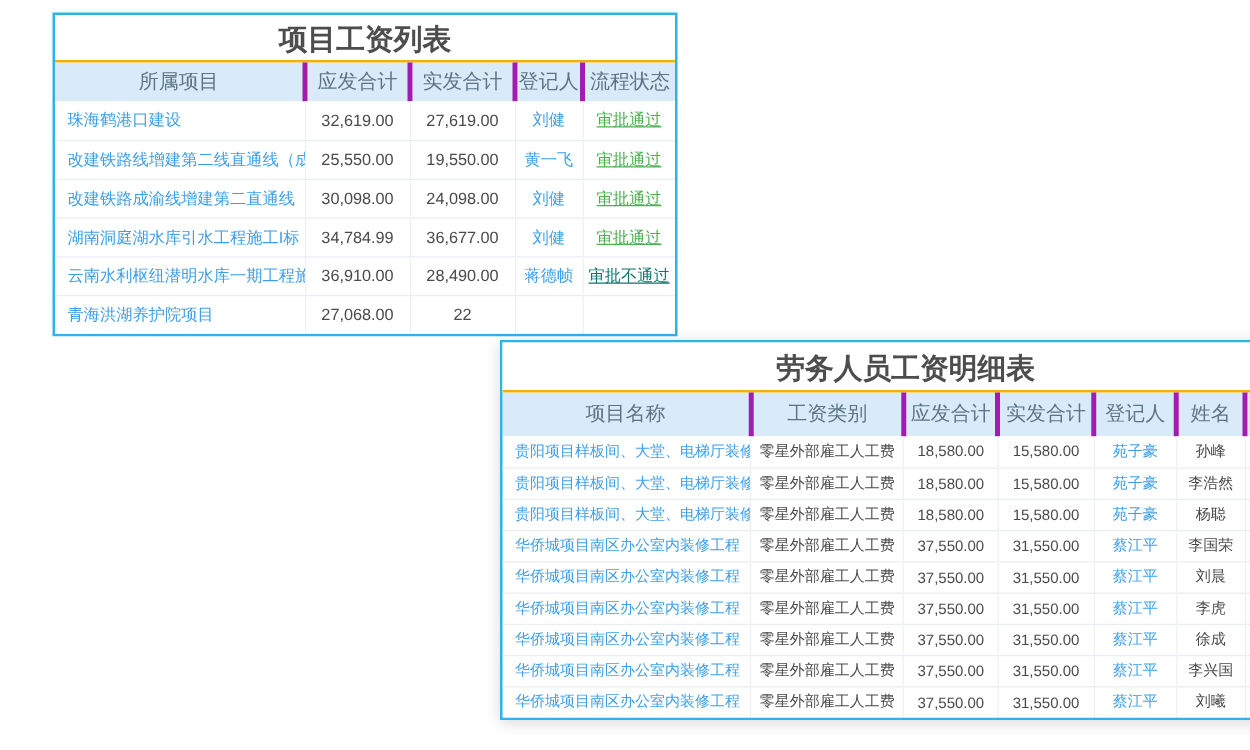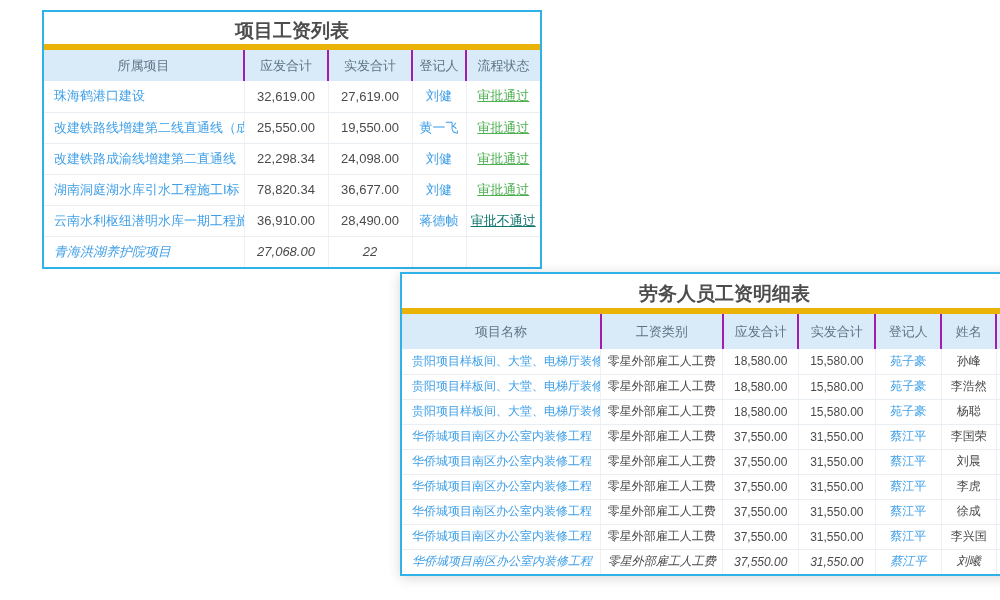--- a/index.html
+++ b/index.html
@@ -13,42 +13,42 @@
   .panel {
     position:absolute;
     background:#ffffff;
     border:2px solid #2eb2e8;
   }
   .panel-1 { left:42px; top:10px; width:500px; z-index:1; }
   .panel-2 { left:362px; top:272px; width:649px; z-index:2;
              box-shadow:0 2px 12px rgba(0,0,0,0.16);margin-left:38px; }
 
   .panel-title {
-    text-align:center; font-weight:bold; font-size:19px; color:#4d4d4d;
-    border-bottom:6px solid #eab308; background:#ffffff;
+    text-align:center; font-weight:bold; font-size:23px; color:#4d4d4d;
+    border-bottom:2px solid #eab308; background:#ffffff;
   }
   .panel-1 .panel-title { height:38px; line-height:38px; }
   .panel-2 .panel-title { height:40px; line-height:40px; }
 
   table.grid { width:100%; border-collapse:collapse; table-layout:fixed; }
 
   thead th {
-    background:#d9ebf8; color:#5d7486; font-weight:normal; font-size:13px;
+    background:#d9ebf8; color:#5d7486; font-weight:normal; font-size:16px;
     text-align:center; white-space:nowrap; overflow:hidden;
   }
   .panel-1 thead th { height:31px; }
   .panel-2 thead th { height:35px; }
-  thead th + th { border-left:2px solid #a21caf; }
+  thead th + th { border-left:4px solid #a21caf; }
 
   tbody td {
     font-size:13px; color:#4a4a4a; text-align:center; white-space:nowrap;
     overflow:hidden; border-bottom:1px solid #e9eef3; background:#ffffff;
   }
   tbody td + td { border-left:1px solid #edf1f5; }
-  tbody tr:last-child td { border-bottom:none;font-style:italic; }
+  tbody tr:last-child td { border-bottom:none; }
   .panel-1 tbody td { height:31px; }
   .panel-2 tbody td { height:25px; font-size:12px; }
 
   td.cell-project { text-align:left; padding-left:10px; }
 
   a.link { color:#3e9fe8; text-decoration:none; cursor:pointer; }
   a.status-link { text-decoration:underline; }
   a.status-approved { color:#4caf50; }
   a.status-rejected { color:#0f766e; }
 
@@ -90,28 +90,28 @@
           </tr>
           <tr>
             <td class="cell-project"><a class="link">改建铁路线增建第二线直通线（成...</a></td>
             <td class="cell-num">25,550.00</td>
             <td class="cell-num">19,550.00</td>
             <td class="cell-registrar"><a class="link">黄一飞</a></td>
             <td class="cell-status"><a class="link status-link status-approved">审批通过</a></td>
           </tr>
           <tr>
             <td class="cell-project"><a class="link">改建铁路成渝线增建第二直通线（...</a></td>
-            <td class="cell-num">22,298.34</td>
+            <td class="cell-num">30,098.00</td>
             <td class="cell-num">24,098.00</td>
             <td class="cell-registrar"><a class="link">刘健</a></td>
             <td class="cell-status"><a class="link status-link status-approved">审批通过</a></td>
           </tr>
           <tr>
             <td class="cell-project"><a class="link">湖南洞庭湖水库引水工程施工I标</a></td>
-            <td class="cell-num">78,820.34</td>
+            <td class="cell-num">34,784.99</td>
             <td class="cell-num">36,677.00</td>
             <td class="cell-registrar"><a class="link">刘健</a></td>
             <td class="cell-status"><a class="link status-link status-approved">审批通过</a></td>
           </tr>
           <tr>
             <td class="cell-project"><a class="link">云南水利枢纽潜明水库一期工程施...</a></td>
             <td class="cell-num">36,910.00</td>
             <td class="cell-num">28,490.00</td>
             <td class="cell-registrar"><a class="link">蒋德帧</a></td>
             <td class="cell-status"><a class="link status-link status-rejected">审批不通过</a></td>

